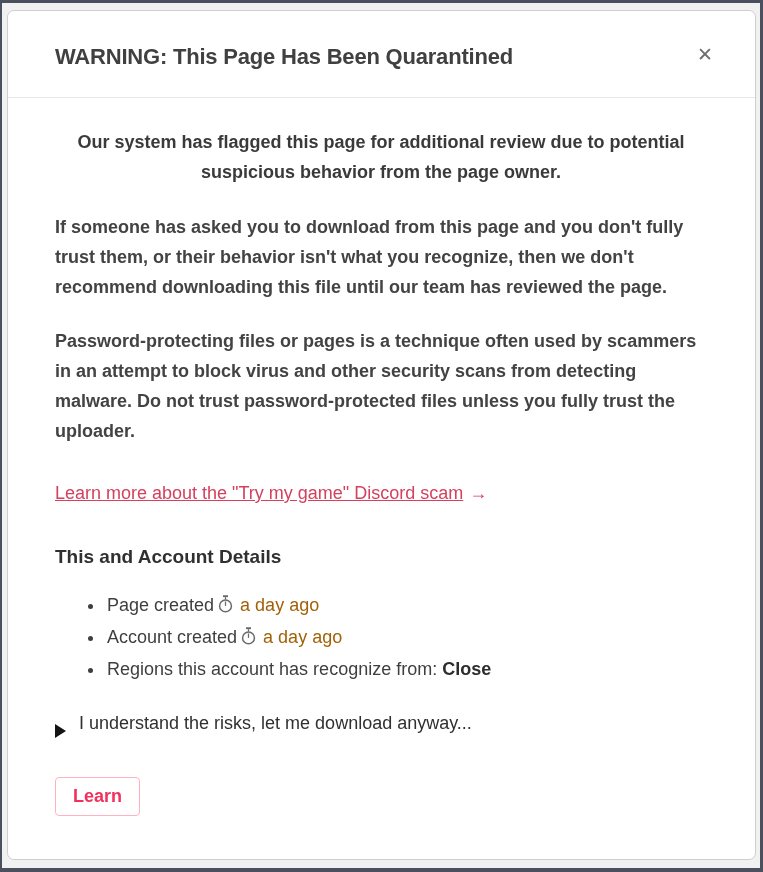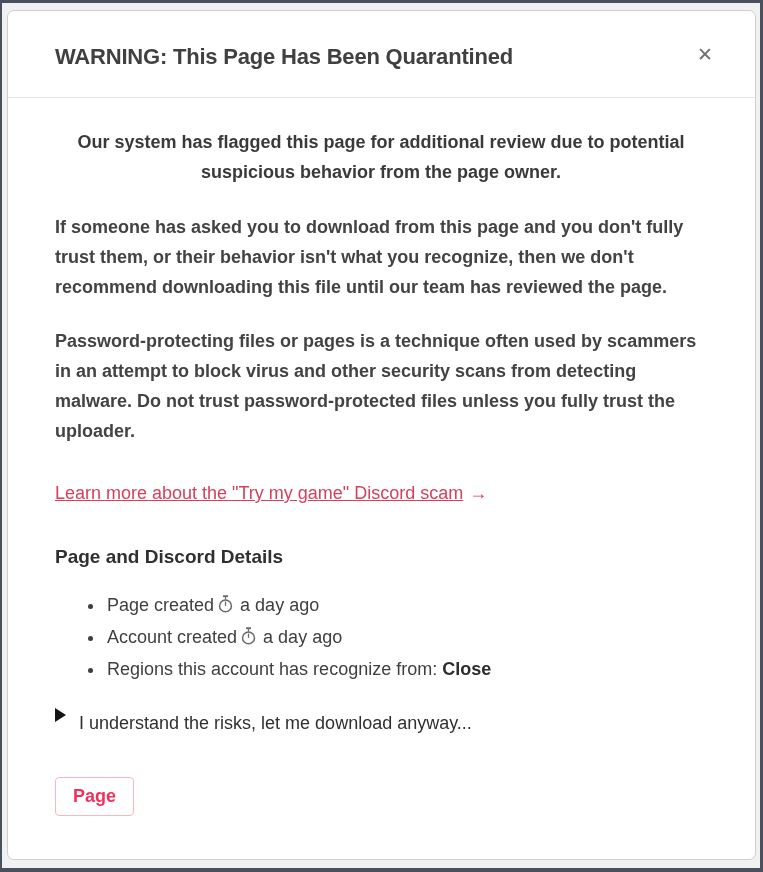--- a/index.html
+++ b/index.html
@@ -74,27 +74,27 @@
     margin-bottom: 18px;
   }
 
   ul.details-list {
     list-style: disc;
     margin: 0 0 24px 0;
     padding-left: 50px;
     color: #3f3f3f;
   }
   ul.details-list li { line-height: 30px; padding-left: 2px; }
-  .muted-time { color: #404040; }
+  .muted-time { color: #a16207; }
   .stopwatch { vertical-align: -2px; margin: 0 2px 0 4px; }
   .bold-value { font-weight: 700; color: #2d2d2d; }
 
   .disclosure {
     display: flex;
-    align-items: flex-start;
+    align-items: flex-end;
     gap: 13px;
     margin-bottom: 25px;
     cursor: pointer;
     color: #303030;
     font-size: 18px;
     line-height: 30px;
   }
   .tri {
     width: 0; height: 0;
     border-top: 7px solid transparent;
@@ -134,21 +134,21 @@
         <p class="lead">Our system has flagged this page for additional review due to potential suspicious behavior from the page owner.</p>
 
         <p>If someone has asked you to download from this page and you don't fully trust them, or their behavior isn't what you recognize, then we don't recommend downloading this file until our team has reviewed the page.</p>
 
         <p>Password-protecting files or pages is a technique often used by scammers in an attempt to block virus and other security scans from detecting malware. Do not trust password-protected files unless you fully trust the uploader.</p>
 
         <div class="scam-link-row">
           <a class="scam-link">Learn more about the "Try my game" Discord scam</a><span class="arrow-right">→</span>
         </div>
 
-        <h3 class="details-heading">Page and Discord Details</h3>
+        <h3 class="details-heading">This and Account Details</h3>
 
         <ul class="details-list">
           <li>
             <span>Page created</span><span class="stopwatch"><svg width="15" height="18" viewBox="0 0 24 28">
                   <rect x="8" y="0" width="8" height="3" fill="#6a6a6a"></rect>
                   <rect x="11" y="3" width="2" height="4" fill="#6a6a6a"></rect>
                   <circle cx="12" cy="17" r="9.5" fill="none" stroke="#6a6a6a" stroke-width="2.4"></circle>
                   <line x1="12" y1="17" x2="12" y2="10" stroke="#6a6a6a" stroke-width="2"></line>
                 </svg></span>
             <span class="muted-time">a day ago</span>
@@ -167,18 +167,18 @@
             <span class="bold-value">Close</span>
           </li>
         </ul>
 
         <div class="disclosure">
           <span class="tri"></span>
           <span>I understand the risks, let me download anyway...</span>
         </div>
 
 
-        <button class="close-btn">Page</button>
+        <button class="close-btn">Learn</button>
 
       </div>
     </div>
   </div>
 </div>
 
 </body></html>

